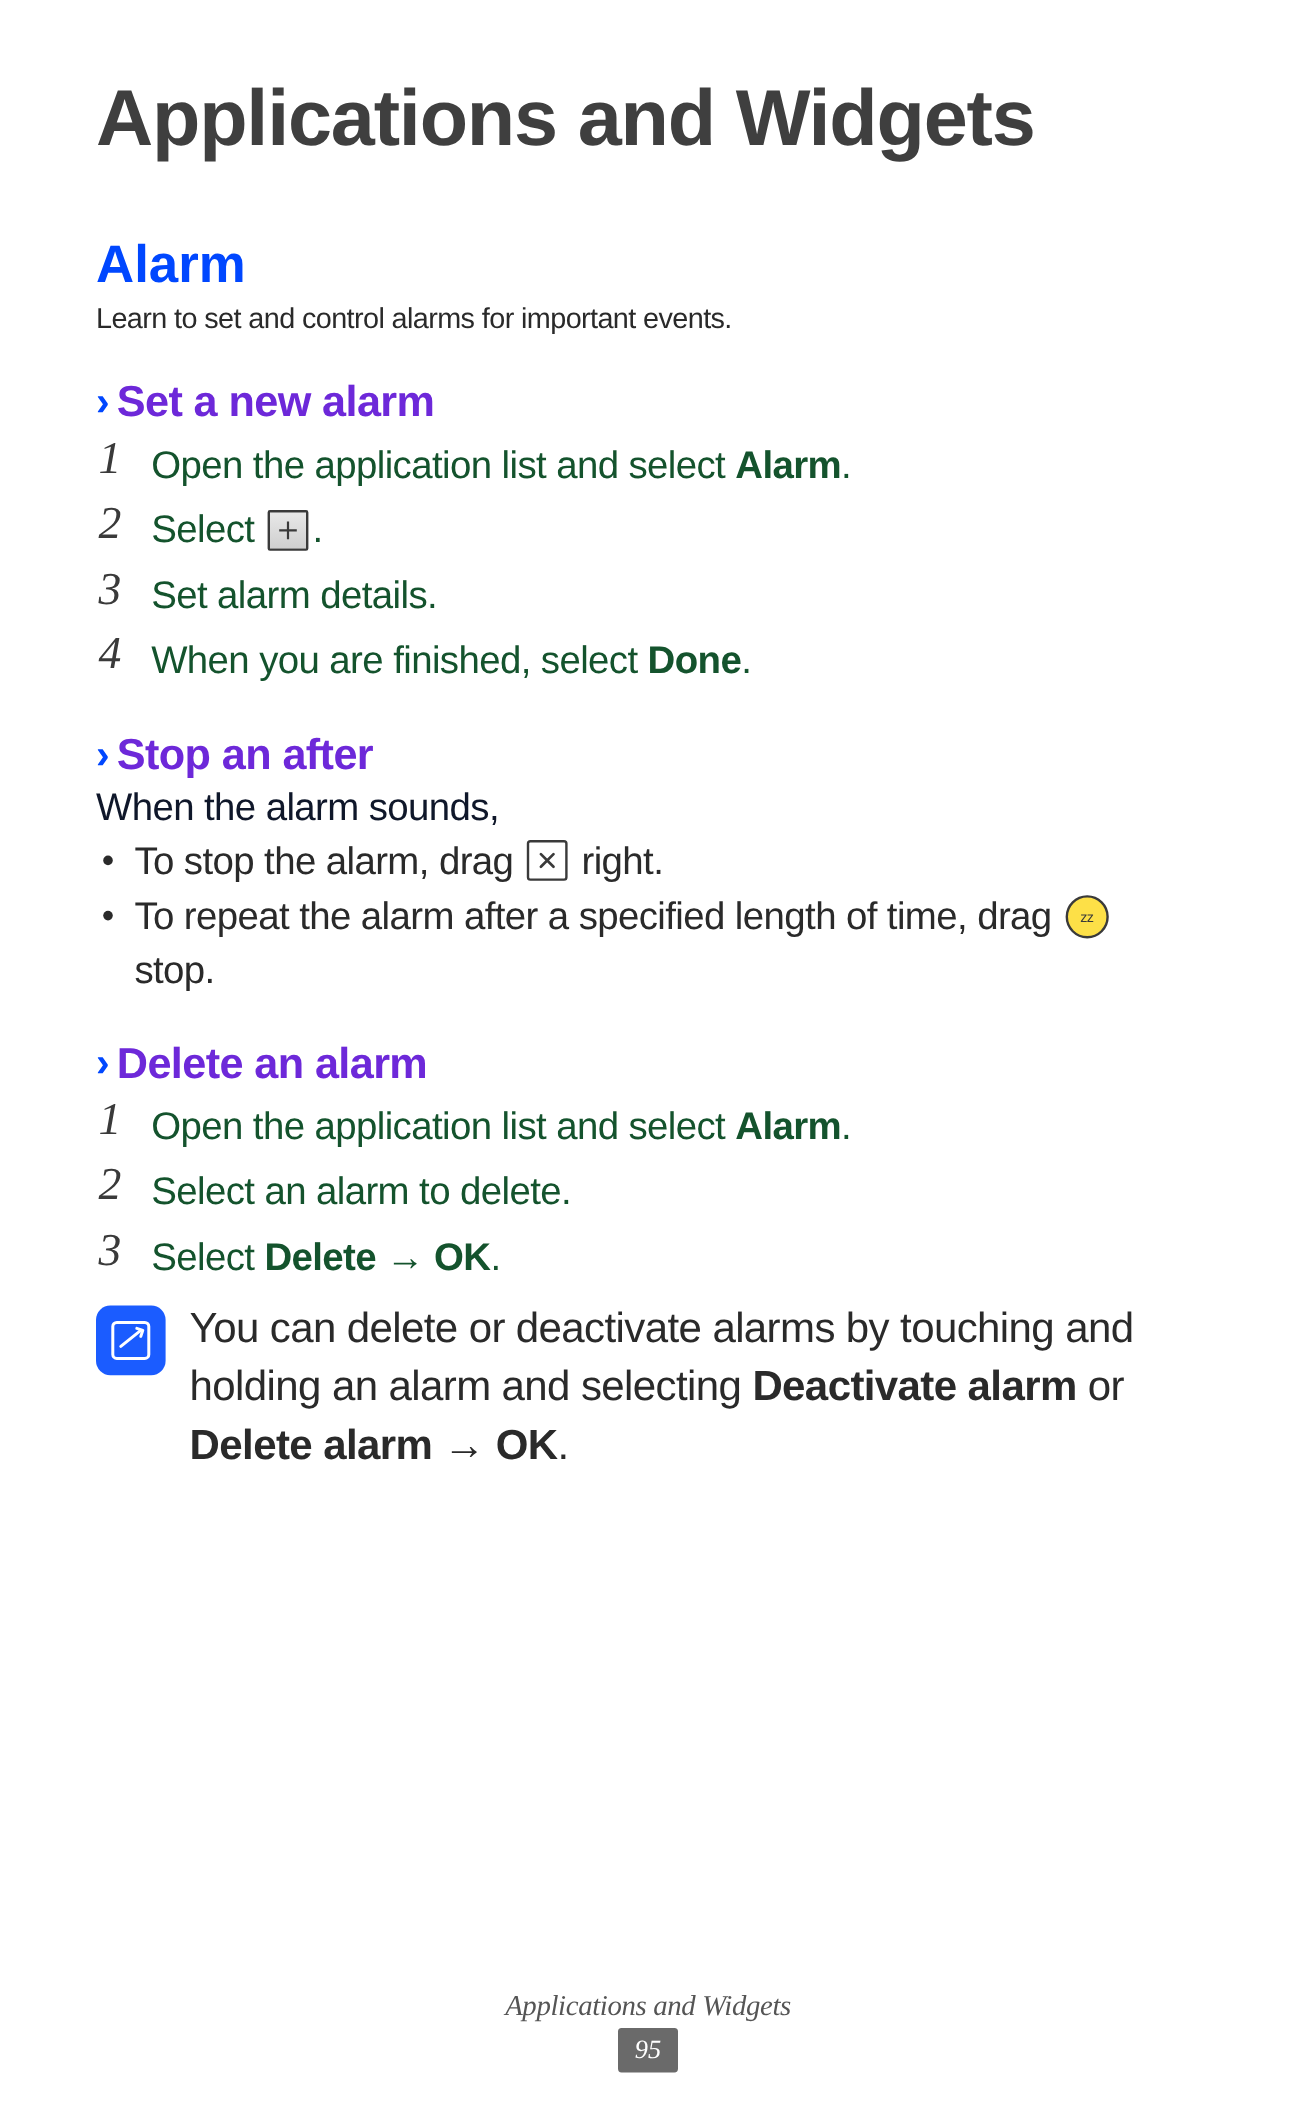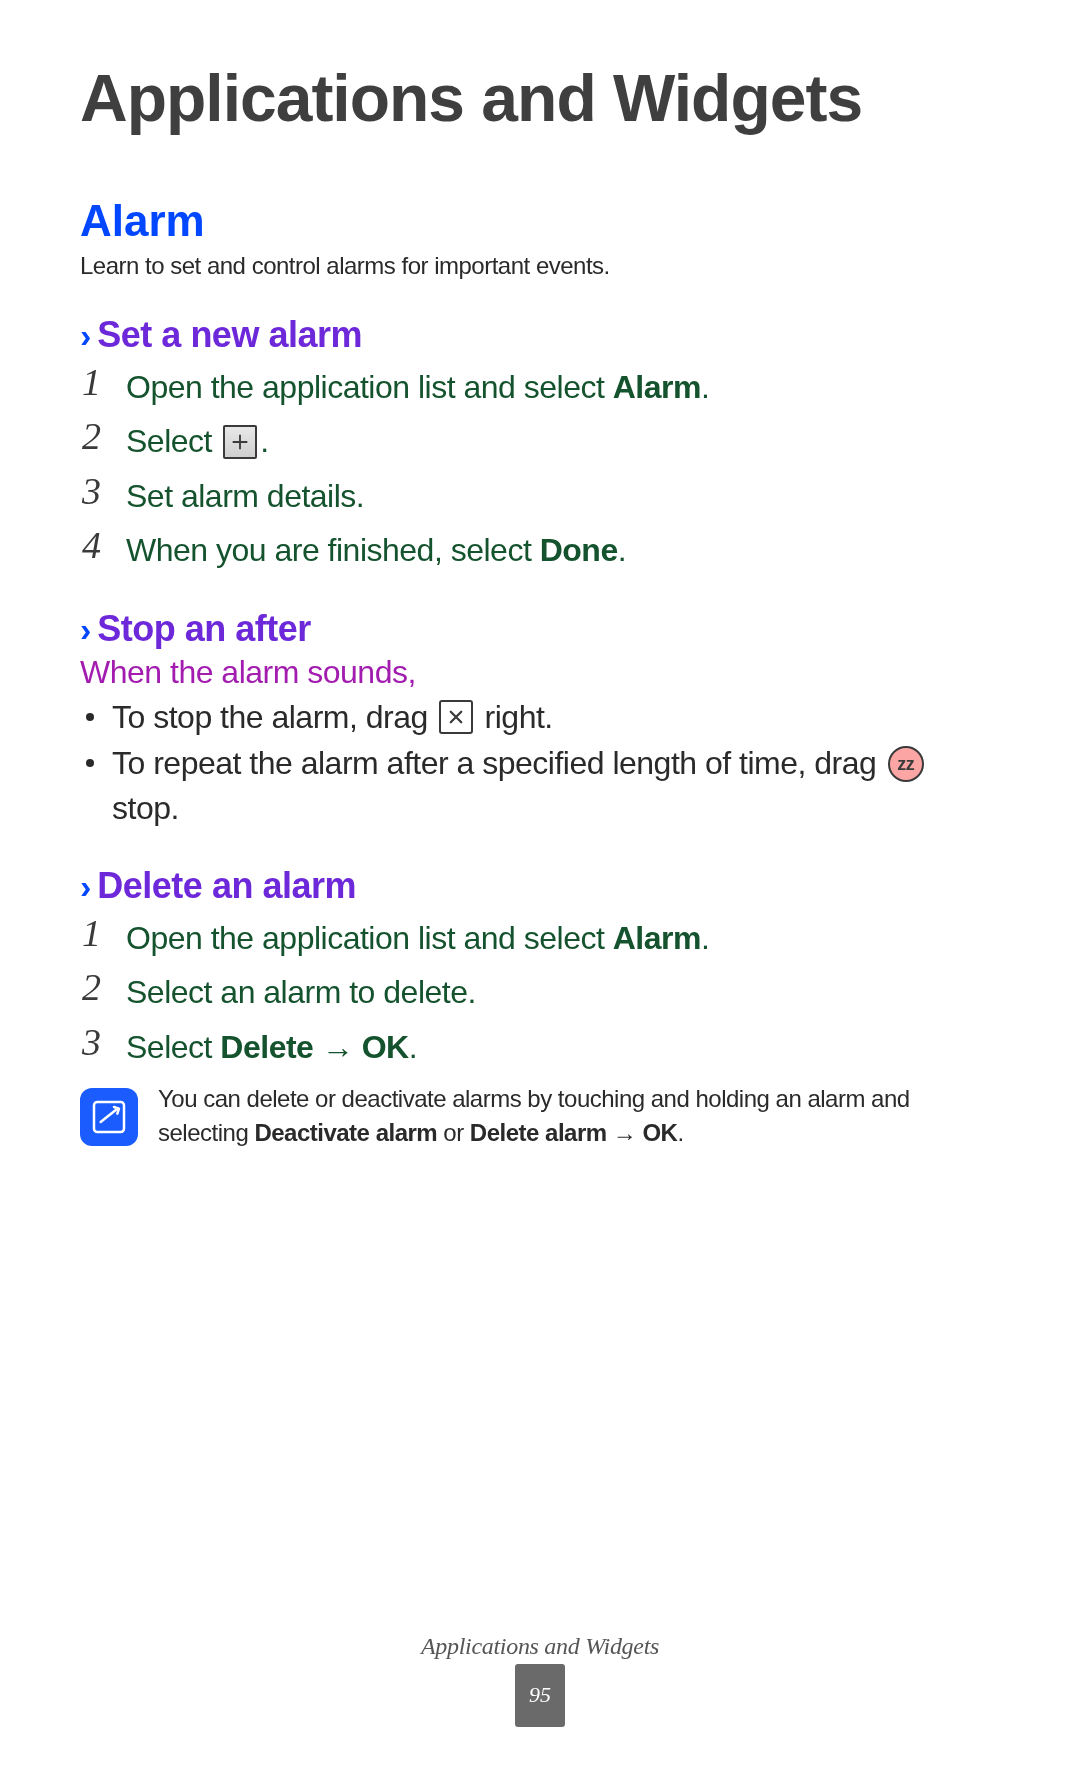--- a/index.html
+++ b/index.html
@@ -49,21 +49,21 @@
     line-height: 1;
   }
   .sub-heading {
     font-size: 36px;
     font-weight: 700;
     color: #6d28d9;
     letter-spacing: -0.5px;
   }
   .para-text {
     font-size: 32px;
-    color: #a21caf;
+    color: #0f172a;
     margin-left: 0;
     margin-bottom: 4px;
     letter-spacing: -0.5px;
   }
   .num-row {
     display: flex;
     align-items: flex-start;
     margin-bottom: 4px;
     margin-left: 2px;
   }
@@ -125,23 +125,23 @@
   .icon-x {
     border: 2px solid #3a3a3a;
     border-radius: 3px;
     background: #fff;
   }
   .icon-x svg { width: 18px; height: 18px; }
   .icon-zz {
     width: 36px; height: 36px;
     border: 2px solid #3a3a3a;
     border-radius: 50%;
-    background: #fca5a5;
-    font-size: 18px;
-    font-weight: 700;
+    background: #fde047;
+    font-size: 12px;
+    font-weight: 400;
     color: #3a3a3a;
     line-height: 1;
   }
   .note-row {
     display: flex;
     align-items: flex-start;
     margin-top: 12px;
   }
   .note-icon {
     width: 58px; height: 58px;
@@ -149,21 +149,21 @@
     background: #1b5cff;
     display: flex;
     align-items: center;
     justify-content: center;
     flex-shrink: 0;
     margin-right: 20px;
     margin-top: 6px;
   }
   .note-icon svg { width: 40px; height: 40px; }
   .note-text {
-    font-size: 24px;
+    font-size: 35px;
     color: #2a2a2a;
     line-height: 1.4;
     letter-spacing: -0.5px;
   }
   .footer {
     position: absolute;
     bottom: 44px;
     left: 0; right: 0;
     text-align: center;
   }
@@ -175,21 +175,21 @@
     letter-spacing: -0.3px;
   }
   .footer-badge {
     display: inline-block;
     margin-top: 4px;
     background: #6a6a6a;
     color: #fff;
     font-size: 22px;
     font-style: italic;
     font-family: Georgia, "Times New Roman", serif;
-    padding: 16px 14px;
+    padding: 3px 14px;
     border-radius: 3px;
     line-height: 1.4;
   }
 </style>
 </head>
 <body>
 
 <div class="page">
 
   <h1 class="main-heading">Applications and Widgets</h1>

